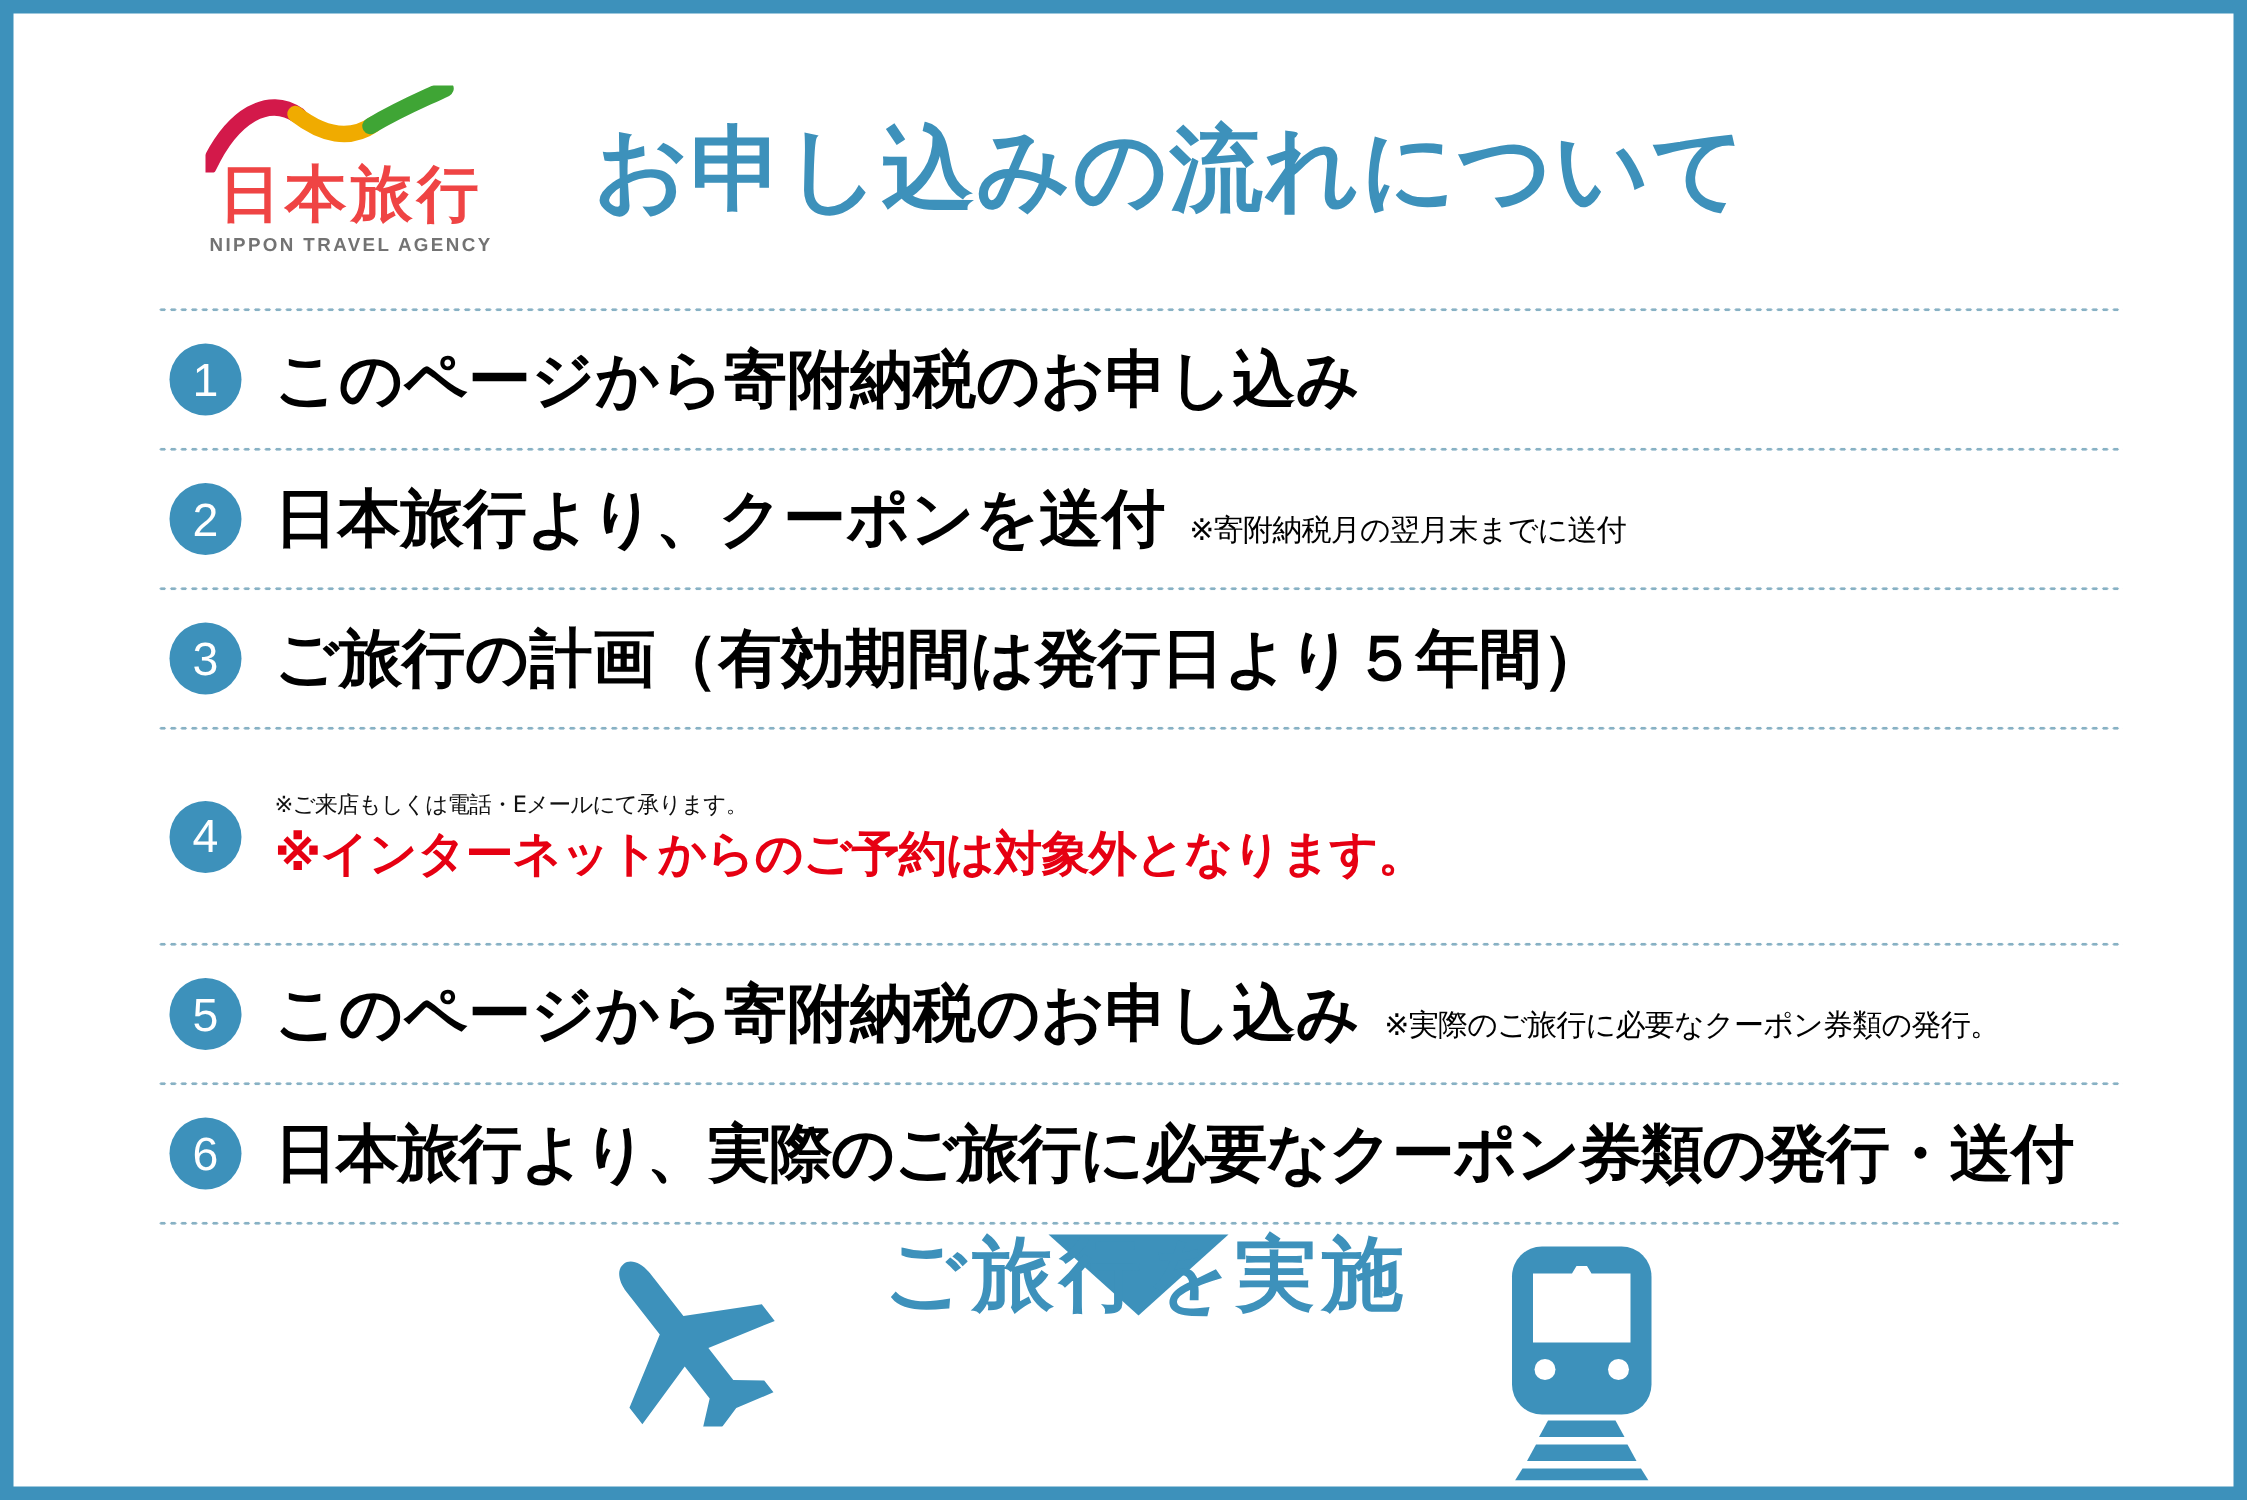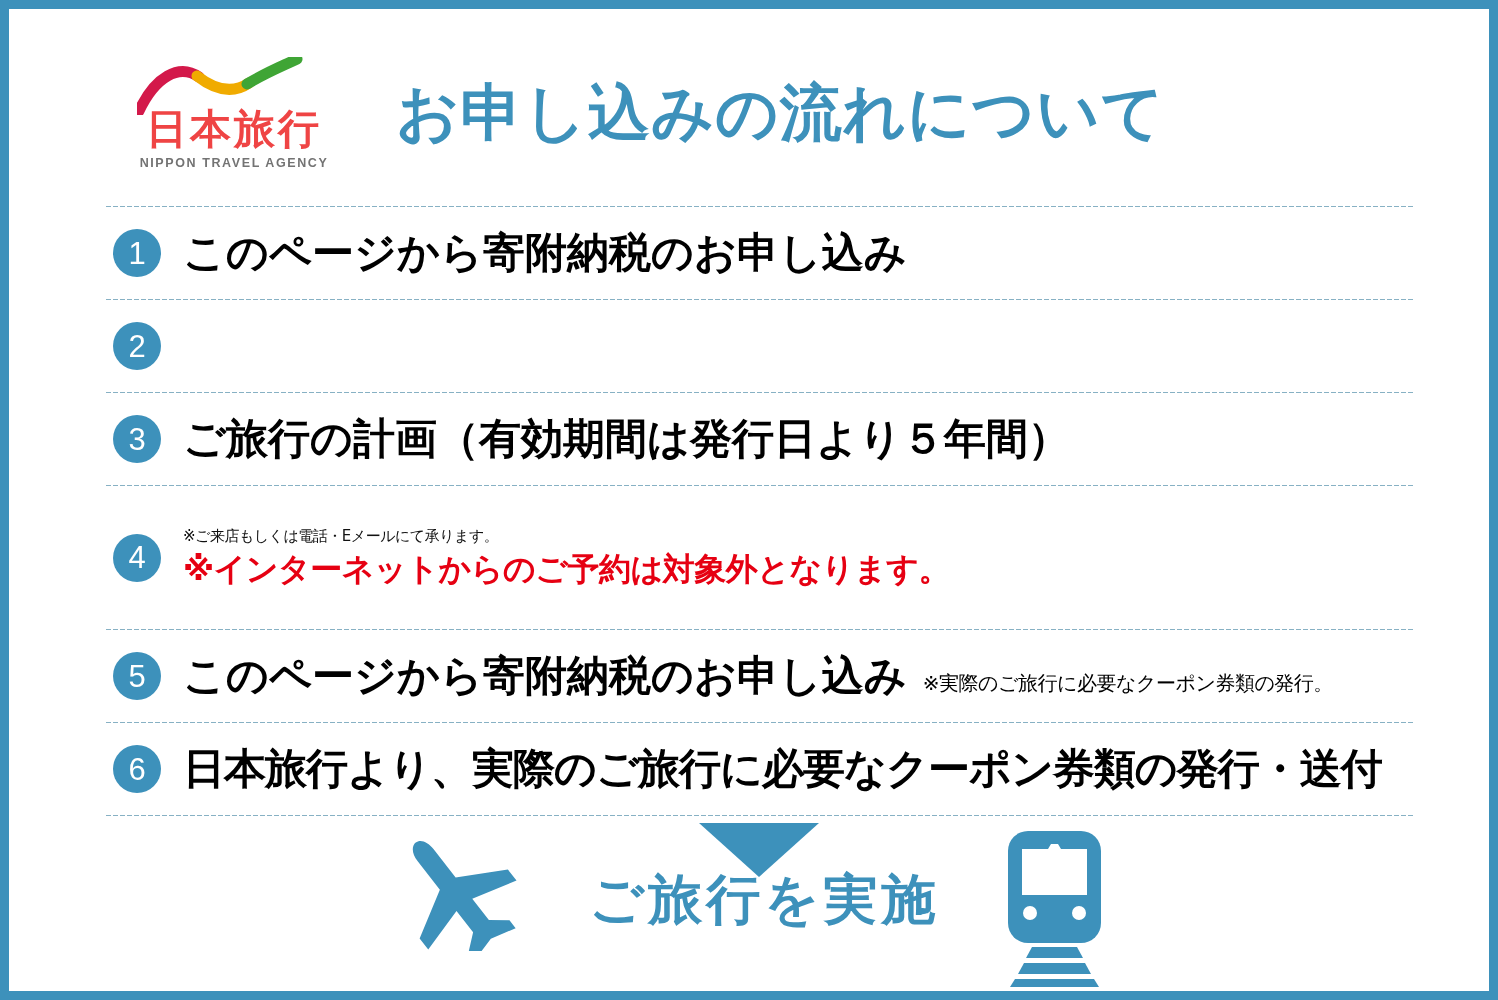--- a/index.html
+++ b/index.html
@@ -197,21 +197,21 @@
     width: 0;
     height: 0;
     border-left: 60px solid transparent;
     border-right: 60px solid transparent;
     border-top: 54px solid #3d91bb;
   }
 
   .footer-text {
     position: absolute;
     left: 580px;
-    top: 864px;
+    top: 814px;
     font-family: "DejaVu Sans", "Liberation Sans", sans-serif;
     font-size: 54px;
     font-weight: 700;
     color: #3d91bb;
     letter-spacing: 4px;
     line-height: 1;
   }
 
   .train-wrap {
     position: absolute;
@@ -252,20 +252,26 @@
         <div class="step-main">
           <span class="step-text">このページから寄附納税のお申し込み</span>
         </div>
       </div>
     </div>
 
     <div class="dots"></div>
 
     <div class="step-row">
       <div class="step-num">2</div>
+      <div class="step-body">
+        <div class="step-main">
+          <span class="step-text">日本旅行より、クーポンを送付</span>
+          <span class="step-note">※寄附納税月の翌月末までに送付</span>
+        </div>
+      </div>
     </div>
 
     <div class="dots"></div>
 
     <div class="step-row">
       <div class="step-num">3</div>
       <div class="step-body">
         <div class="step-main">
           <span class="step-text">ご旅行の計画（有効期間は発行日より５年間）</span>
         </div>

